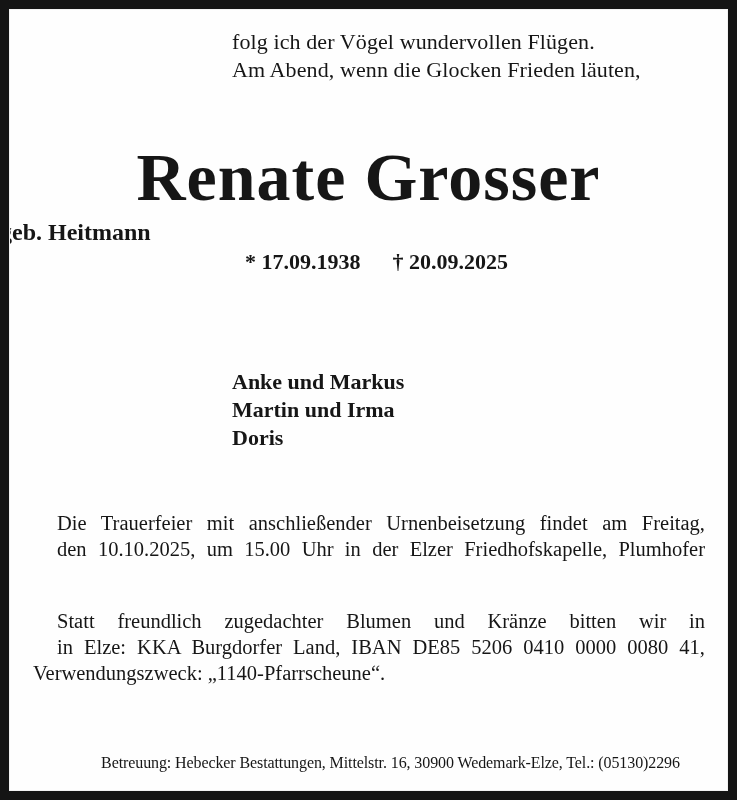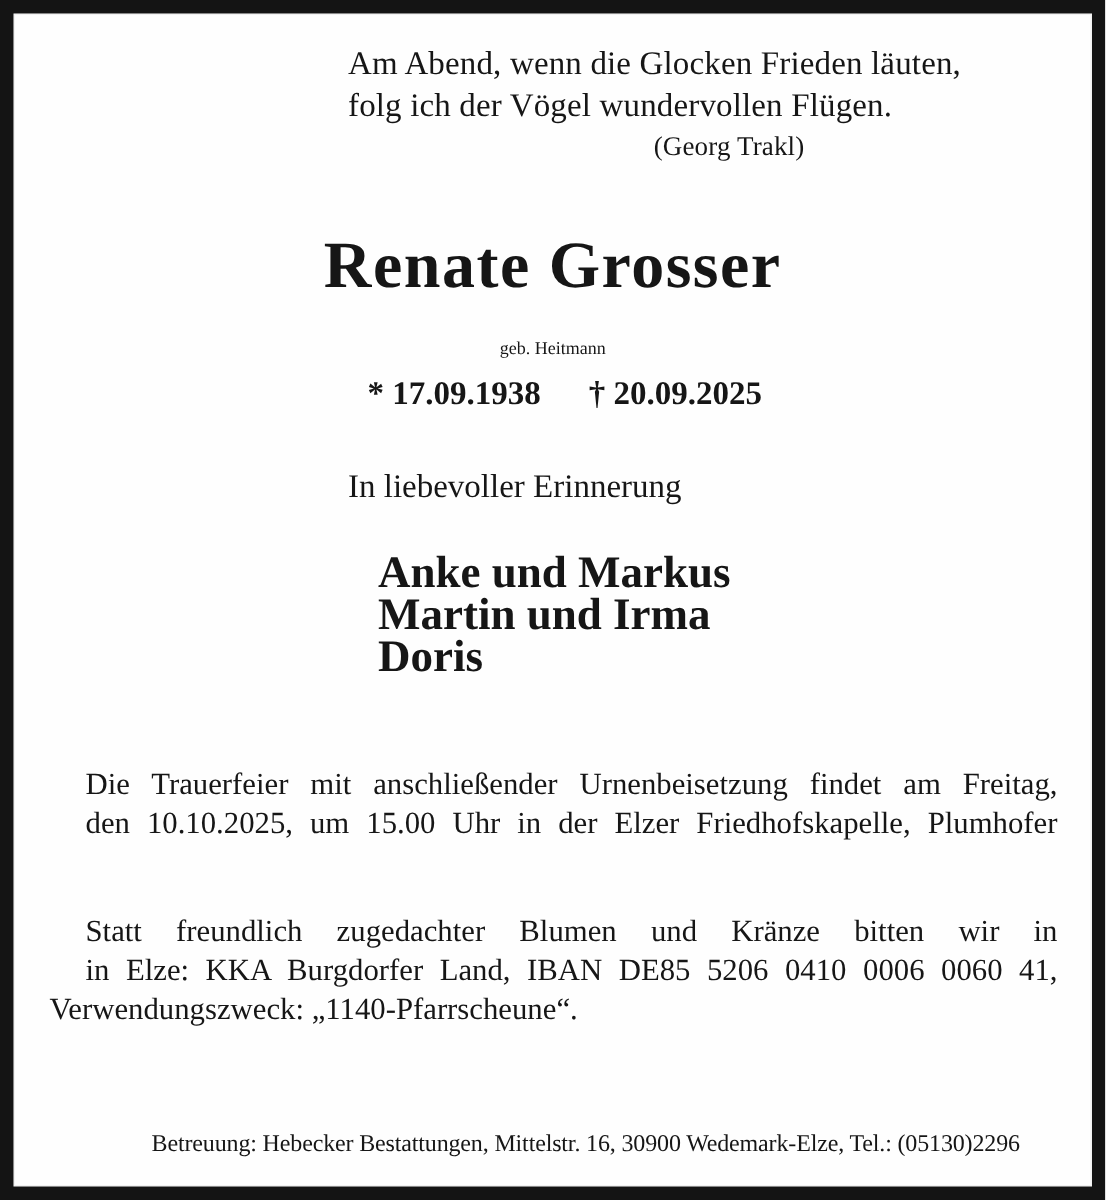--- a/index.html
+++ b/index.html
@@ -31,53 +31,52 @@
     font-size: 18px;
     line-height: 24px;
     text-align: center;
     padding-left: 72px;
     margin-top: 1px;
   }
 
   .deceased-name {
     left: 0; right: 0; top: 146px;
     text-align: center;
-    font-size: 44px;
+    font-size: 68px;
     font-weight: bold;
     letter-spacing: 1px;
     line-height: 62px;
   }
   .maiden-name {
     left: 0; right: 0; top: 219px;
-    text-align: center;
-    font-size: 12px;
-    font-weight: normal;
+    text-align: left;
+    font-size: 24px;
+    font-weight: bold;
     line-height: 26px;
   }
   .dates {
     left: 0; right: 0; top: 247px;
     text-align: center;
     font-size: 22px;
     font-weight: bold;
     line-height: 30px;
     padding-left: 16px;
   }
   .dates .death { margin-left: 32px; }
 
   .remembrance-intro {
     left: 232px; top: 310px;
     font-size: 22px;
     line-height: 28px;
   }
   .mourners {
     left: 232px; top: 368px;
-    font-size: 30px;
+    font-size: 22px;
     font-weight: bold;
     line-height: 28px;
-    margin-left: 20px;
   }
 
   .bodypara {
     left: 33px; width: 672px;
     font-size: 20.5px;
     line-height: 26px;
   }
   .para1 { top: 510px; }
   .para2 { top: 608px; }
   .jl { text-align: justify; text-align-last: justify; margin-left: 24px; }
@@ -91,49 +90,47 @@
     letter-spacing: -0.1px;
     margin-left: 44px;
   }
 </style>
 </head>
 <body>
 
 <div class="page">
 
   <div class="abs quote">
+    <div>folg ich der Vögel wundervollen Flügen.</div>
     <div>Am Abend, wenn die Glocken Frieden läuten,</div>
-    <div>folg ich der Vögel wundervollen Flügen.</div>
-    <div class="quote-attribution">(Georg Trakl)</div>
   </div>
 
   <div class="abs deceased-name">Renate Grosser</div>
 
   <div class="abs maiden-name">geb. Heitmann</div>
 
   <div class="abs dates">
     <span class="birth">* 17.09.1938</span><span class="death">† 20.09.2025</span>
   </div>
 
-  <div class="abs remembrance-intro">In liebevoller Erinnerung</div>
 
   <div class="abs mourners">
     <div>Anke und Markus</div>
     <div>Martin und Irma</div>
     <div>Doris</div>
   </div>
 
   <div class="abs bodypara para1">
     <div class="jl">Die Trauerfeier mit anschließender Urnenbeisetzung findet am Freitag,</div>
     <div class="jl">den 10.10.2025, um 15.00 Uhr in der Elzer Friedhofskapelle, Plumhofer</div>
   </div>
 
   <div class="abs bodypara para2">
     <div class="jl">Statt freundlich zugedachter Blumen und Kränze bitten wir in</div>
-    <div class="jl">in Elze: KKA Burgdorfer Land, IBAN DE85 5206 0410 0006 0060 41,</div>
+    <div class="jl">in Elze: KKA Burgdorfer Land, IBAN DE85 5206 0410 0000 0080 41,</div>
     <div class="ll">Verwendungszweck: „1140-Pfarrscheune“.</div>
   </div>
 
   <div class="abs footer">Betreuung: Hebecker Bestattungen, Mittelstr. 16, 30900 Wedemark-Elze, Tel.: (05130)2296</div>
 
   <div class="frame"></div>
 
 </div>
 
 </body></html>

